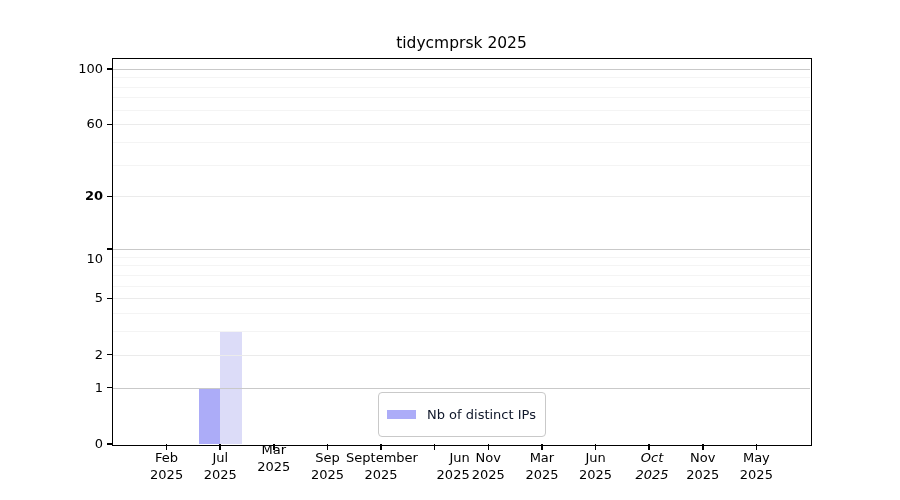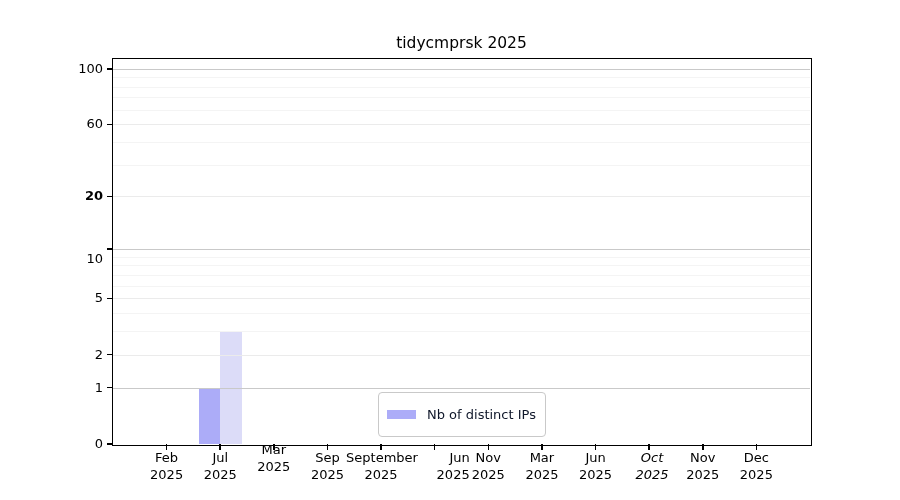--- a/index.html
+++ b/index.html
@@ -218,16 +218,16 @@
       <div>Oct</div>
       <div>2025</div>
     </div>
     <div class="xtick" style="left: 702.019px; top: 444px;"></div>
     <div class="xtick-label" style="left: 667.769px; top: 450px;">
       <div>Nov</div>
       <div>2025</div>
     </div>
     <div class="xtick" style="left: 755.635px; top: 444px;"></div>
     <div class="xtick-label" style="left: 721.385px; top: 450px;">
-      <div>Dec</div>
+      <div>May</div>
       <div>2025</div>
     </div>
   </div>
 
 </body></html>

